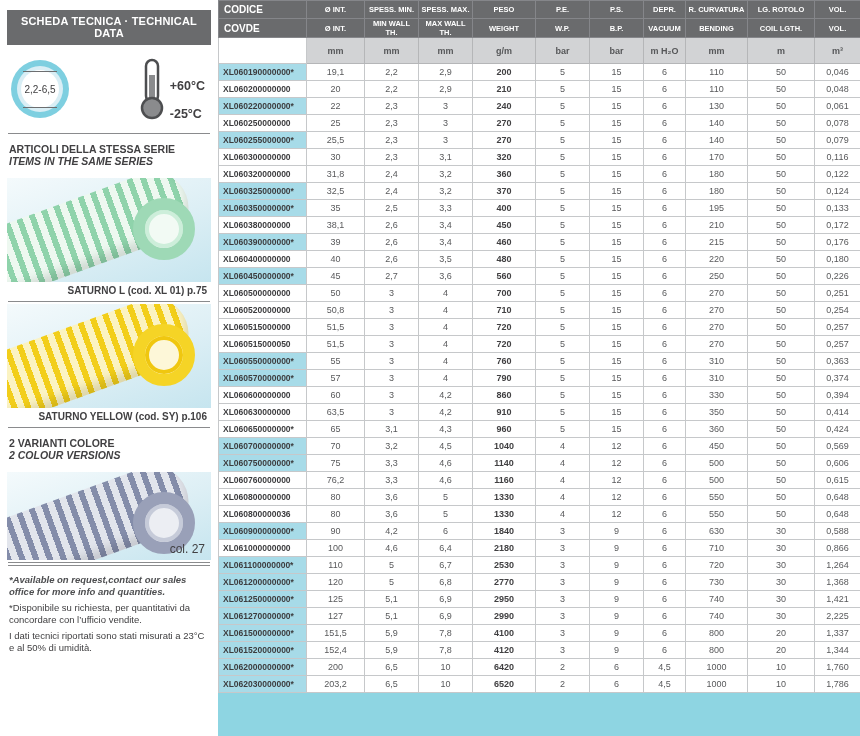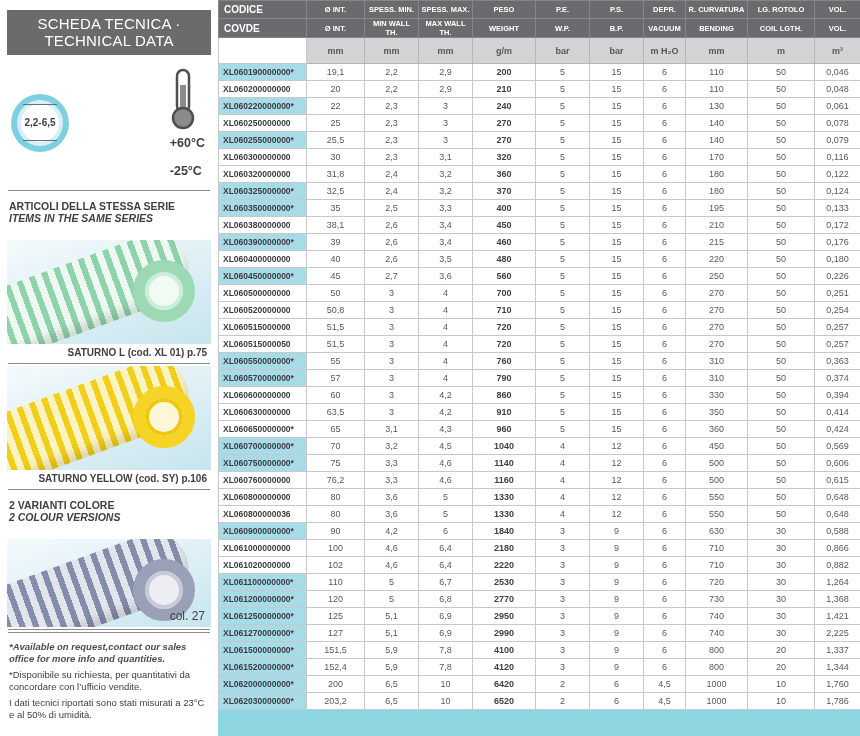--- a/index.html
+++ b/index.html
@@ -1,31 +1,31 @@
 <!DOCTYPE html>
 <html><head>
 <meta charset="utf-8">
 <style>
   * { margin:0; padding:0; box-sizing:border-box; }
   body { font-family:"Liberation Sans", sans-serif; }
   .page { position:relative; width:860px; height:736px; background:#8ed5e2; overflow:hidden; }
 
   
   .sidebar { position:absolute; left:0; top:0; width:218px; height:736px; background:#ffffff; padding:10px 7px 0 7px; }
-  .title-bar { background:#6a6b6d; color:#fff; font-weight:normal; font-size:15px; text-align:center;
+  .title-bar { background:#6a6b6d; color:#fff; font-weight:bold; font-size:11px; text-align:center;
                padding:5px 0 6px 0; letter-spacing:0.2px; }
   .spec-icons { display:flex; align-items:center; justify-content:space-between; padding:12px 4px 10px 4px; }
   .badge { width:58px; height:58px; border-radius:50%; background:#7ecfe0; display:flex; align-items:center; justify-content:center; }
   .badge-mid { width:46px; height:46px; border-radius:50%; background:#d9eef5; display:flex; align-items:center; justify-content:center; }
   .badge-core { width:38px; height:38px; border-radius:50%; background:#ffffff; display:flex; align-items:center; justify-content:center; }
-  .badge-text { font-weight:bold; font-size:10px; color:#414042; border-top:1px solid #6d6e70; border-bottom:1px solid #6d6e70; padding:12px 1px; }
-  .thermo-wrap { display:flex; align-items:flex-start; gap:5px; padding-right:2px;flex-direction:column; }
+  .badge-text { font-weight:normal; font-size:10px; color:#414042; border-top:1px solid #6d6e70; border-bottom:1px solid #6d6e70; padding:12px 1px; }
+  .thermo-wrap { display:flex; align-items:flex-end; gap:5px; padding-right:2px; }
   .temps { display:flex; flex-direction:column; gap:14px; font-weight:bold; font-size:12.5px; color:#414042; }
   hr.div { border:none; border-top:1px solid #8a8b8d; margin:2px 1px; }
-  .sec-title { padding:7px 2px 16px 2px; }
+  .sec-title { padding:7px 2px 11px 2px; }
   .sec-title .it { font-weight:bold; font-size:10.5px; color:#414042; }
   .sec-title .en { font-style:italic; font-weight:bold; font-size:10.5px; color:#414042; }
 
   .hose-panel { position:relative; height:104px; overflow:hidden;
                 background:linear-gradient(160deg,#f4fafc 0%,#ddeff5 55%,#c6e5ef 100%); }
   .hose-panel.short { height:88px;padding-left:38px; }
   .hose-body { position:absolute; left:-34px; top:20px; width:220px; height:70px; border-radius:35px;
                transform:rotate(-20deg); box-shadow:inset 0 -8px 10px rgba(0,0,0,0.12); }
   .hose-end { position:absolute; right:16px; top:20px; width:62px; height:62px; border-radius:50%; }
   .hose-green .hose-body { background:repeating-linear-gradient(90deg,#8fd3ab 0 6px,#edf8f0 6px 13px); }
@@ -557,33 +557,20 @@
             <td>6,4</td>
             <td class="weight">2180</td>
             <td>3</td>
             <td>9</td>
             <td>6</td>
             <td>710</td>
             <td>30</td>
             <td>0,866</td>
           </tr>
           <tr>
-            <td class="code">XL061020000000</td>
-            <td>102</td>
-            <td>4,6</td>
-            <td>6,4</td>
-            <td class="weight">2220</td>
-            <td>3</td>
-            <td>9</td>
-            <td>6</td>
-            <td>710</td>
-            <td>30</td>
-            <td>0,882</td>
-          </tr>
-          <tr>
             <td class="code hl">XL061100000000*</td>
             <td>110</td>
             <td>5</td>
             <td>6,7</td>
             <td class="weight">2530</td>
             <td>3</td>
             <td>9</td>
             <td>6</td>
             <td>720</td>
             <td>30</td>

